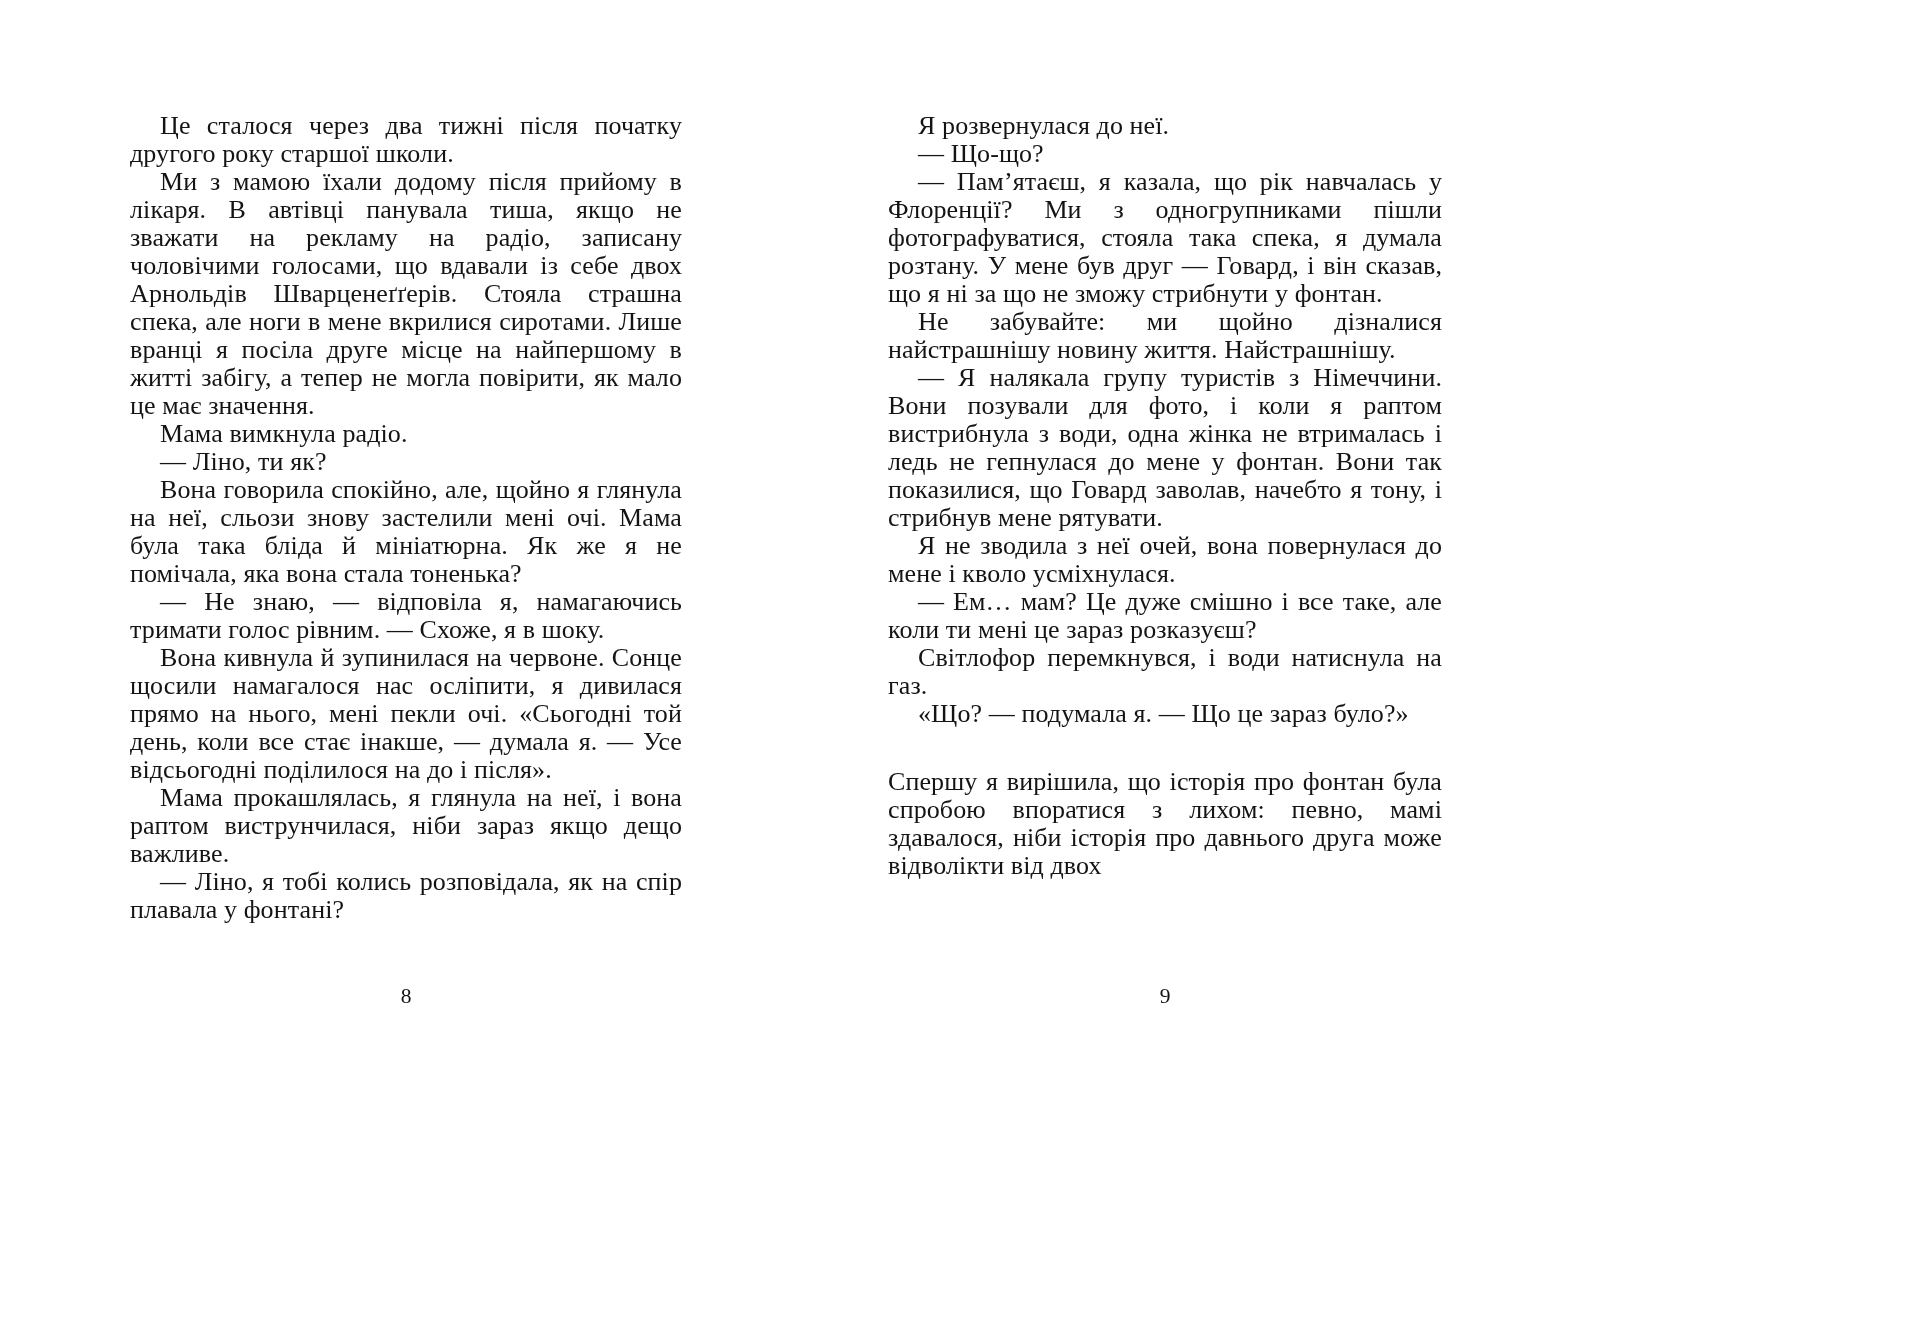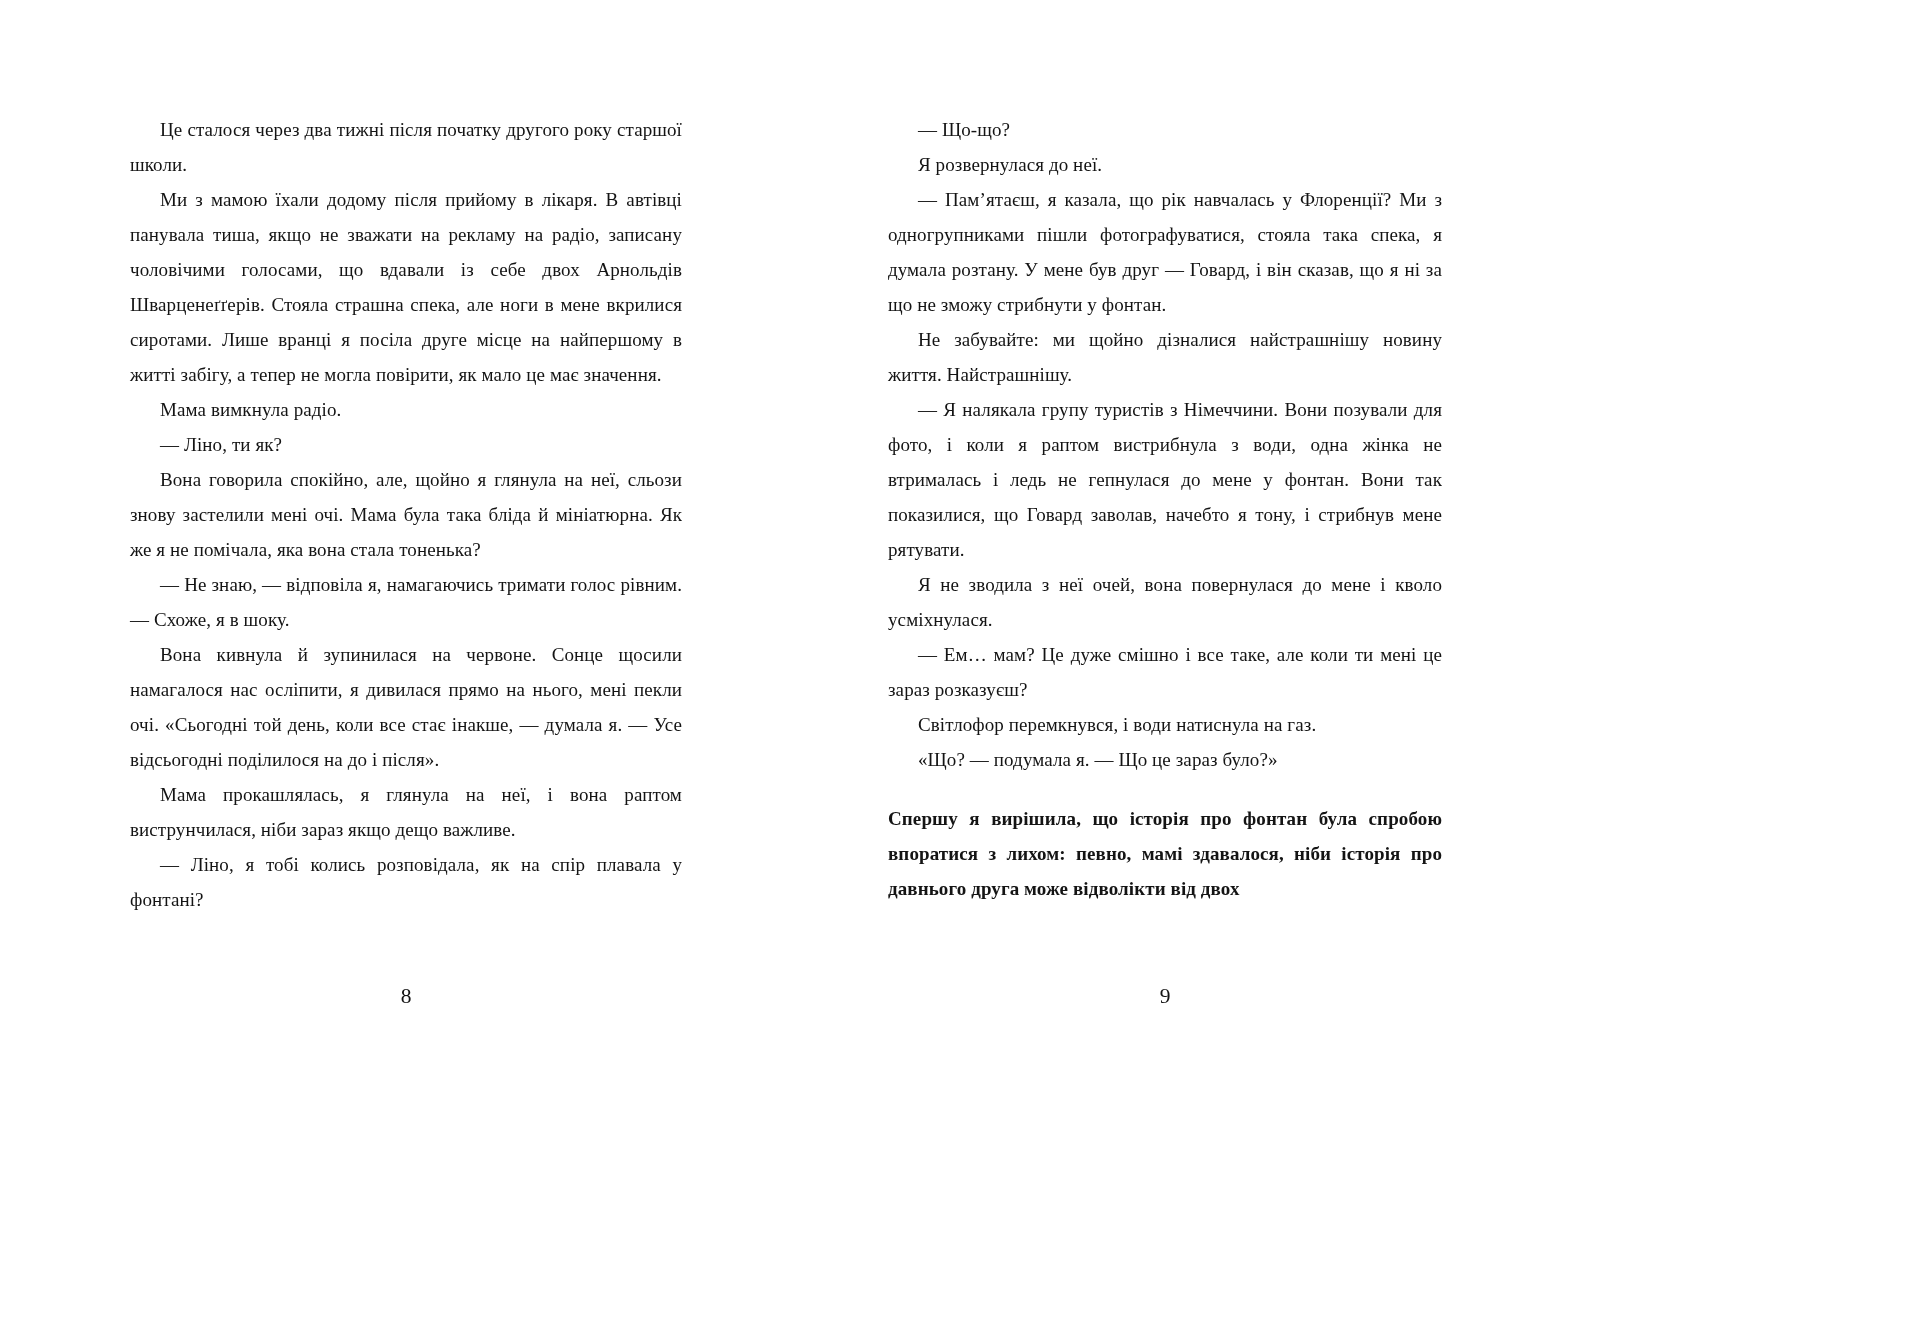--- a/index.html
+++ b/index.html
@@ -19,27 +19,27 @@
     inset: 0;
   }
   .page {
     position: absolute;
     top: 112px;
     height: 1100px;
   }
   .page-left  { left: 130px; width: 552px; }
   .page-right { left: 888px; width: 554px; }
   .page-text p {
-    font-size: 19px;
-    line-height: 35px;
+    font-size: 26px;
+    line-height: 28px;
     text-align: justify;
     letter-spacing: 0.1px;
   }
   .page-text p.indent { text-indent: 30px; }
-  .page-text p.section-break { margin-top: 24px; font-weight: bold; }
+  .page-text p.section-break { margin-top: 40px; }
   .italic { }
   .page-number {
     position: absolute;
     top: 872px;
     left: 0;
     right: 0;
     text-align: center;
     font-size: 21.5px;
   }
 </style>
@@ -58,22 +58,22 @@
         <p class="indent"><span>— Не знаю, — відповіла я, намагаючись тримати голос рівним. — Схоже, я в шоку.</span></p>
         <p class="indent"><span>Вона кивнула й зупинилася на червоне. Сонце щосили намагалося нас осліпити, я дивилася прямо на нього, мені пекли очі. «Сьогодні той день, коли все стає інакше, — думала я. — Усе відсьогодні поділилося на </span><span class="italic">до</span><span> і </span><span class="italic">після</span><span>».</span></p>
         <p class="indent"><span>Мама прокашлялась, я глянула на неї, і вона раптом виструнчилася, ніби зараз якщо дещо важливе.</span></p>
         <p class="indent"><span>— Ліно, я тобі колись розповідала, як на спір плавала у фонтані?</span></p>
       </div>
     <div class="page-number">8</div>
   </div>
 
   <div class="page page-right">
     <div class="page-text" id="page-text-1">
+        <p class="indent"><span>Я розвернулася до неї.</span></p>
         <p class="indent"><span>— Що-що?</span></p>
-        <p class="indent"><span>Я розвернулася до неї.</span></p>
         <p class="indent"><span>— Памʼятаєш, я казала, що рік навчалась у Флоренції? Ми з одногрупниками пішли фотографуватися, стояла така спека, я думала розтану. У мене був друг — Говард, і він сказав, що я ні за що не зможу стрибнути у фонтан.</span></p>
         <p class="indent"><span>Не забувайте: ми щойно дізналися найстрашнішу новину життя. </span><span class="italic">Найстрашнішу.</span></p>
         <p class="indent"><span>— Я налякала групу туристів з Німеччини. Вони позували для фото, і коли я раптом вистрибнула з води, одна жінка не втрималась і ледь не гепнулася до мене у фонтан. Вони так показилися, що Говард заволав, начебто я тону, і стрибнув мене рятувати.</span></p>
         <p class="indent"><span>Я не зводила з неї очей, вона повернулася до мене і кволо усміхнулася.</span></p>
         <p class="indent"><span>— Ем… мам? Це дуже смішно і все таке, але коли ти мені це зараз розказуєш?</span></p>
         <p class="indent"><span>Світлофор перемкнувся, і води натиснула на газ.</span></p>
         <p class="indent"><span>«Що? — подумала я. — Що це зараз було?»</span></p>
         <p class="section-break"><span>Спершу я вирішила, що історія про фонтан була спробою впоратися з лихом: певно, мамі здавалося, ніби історія про давнього друга може відволікти від двох</span></p>
       </div>
     <div class="page-number">9</div>

